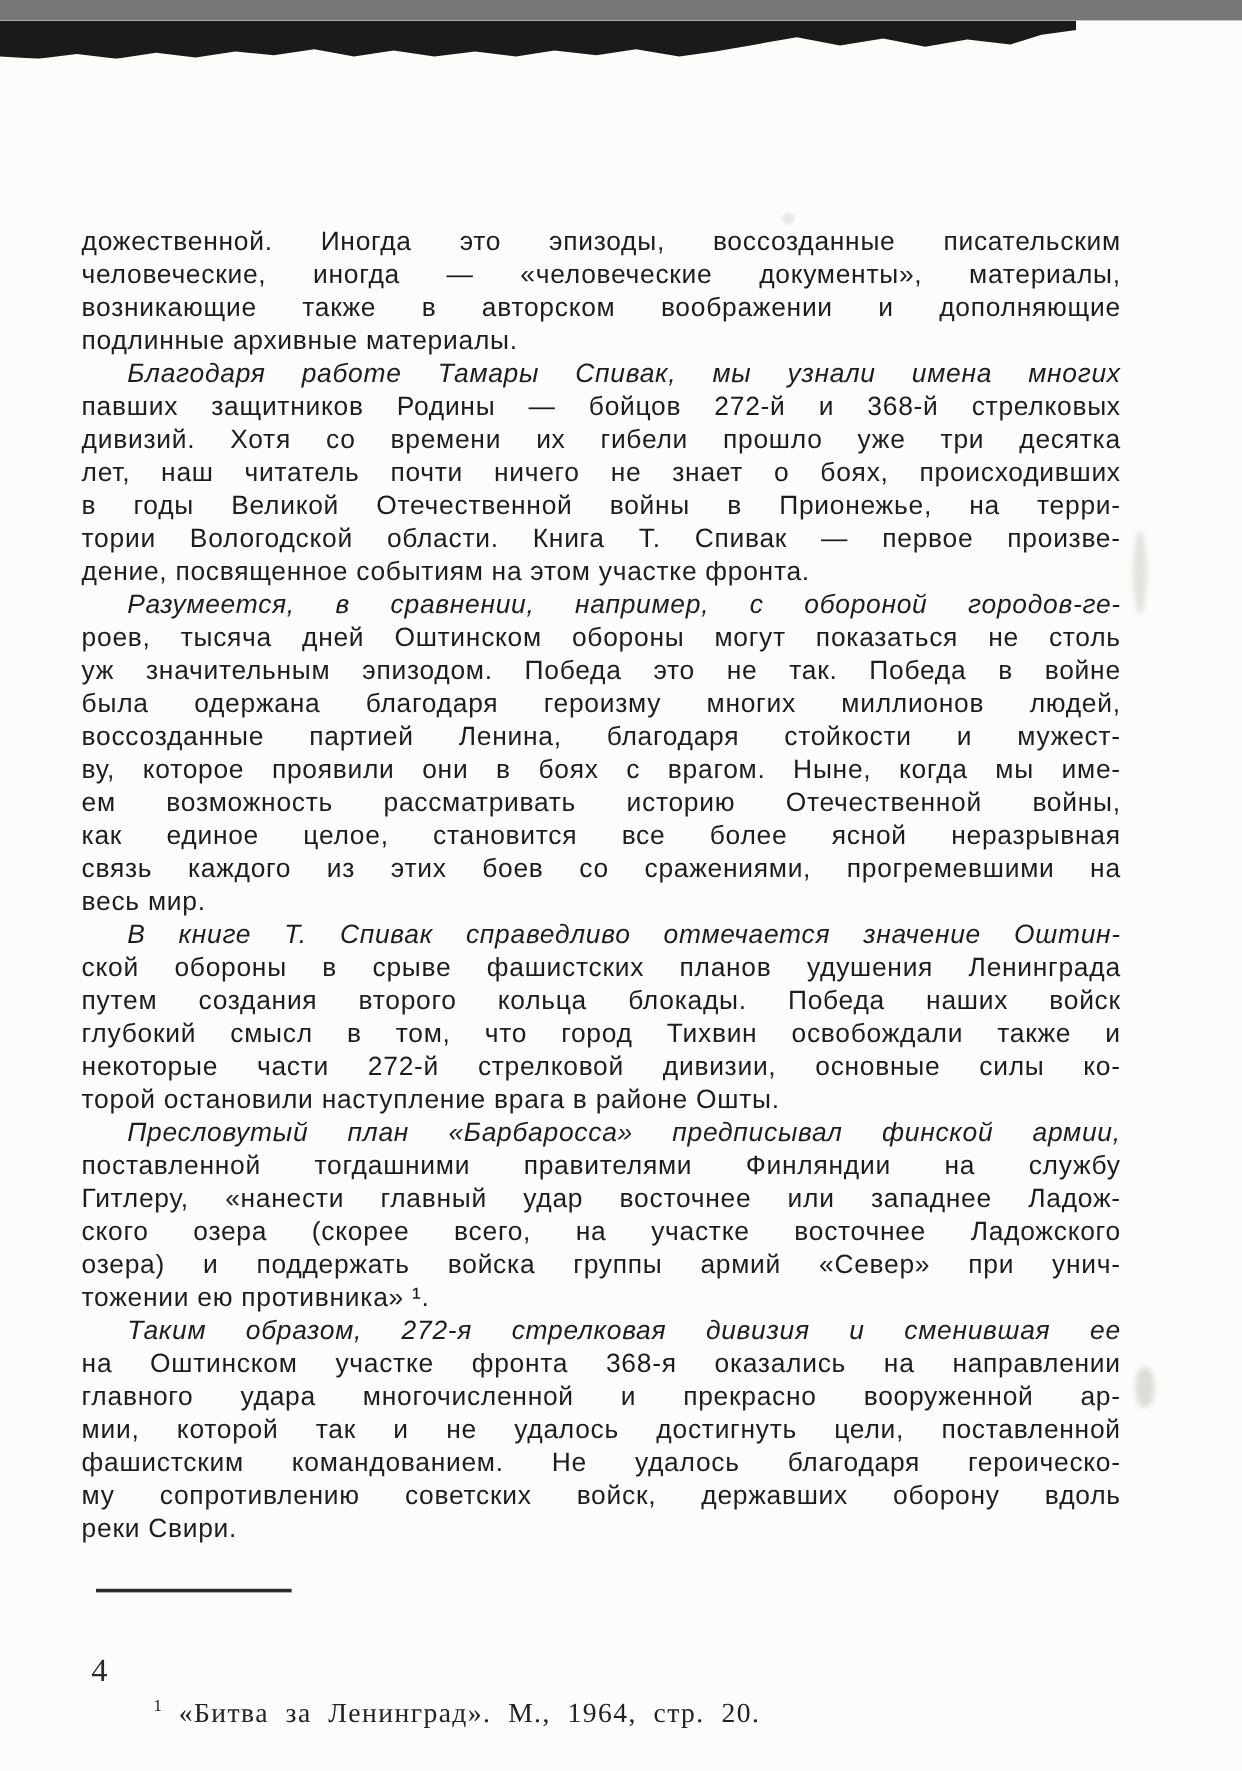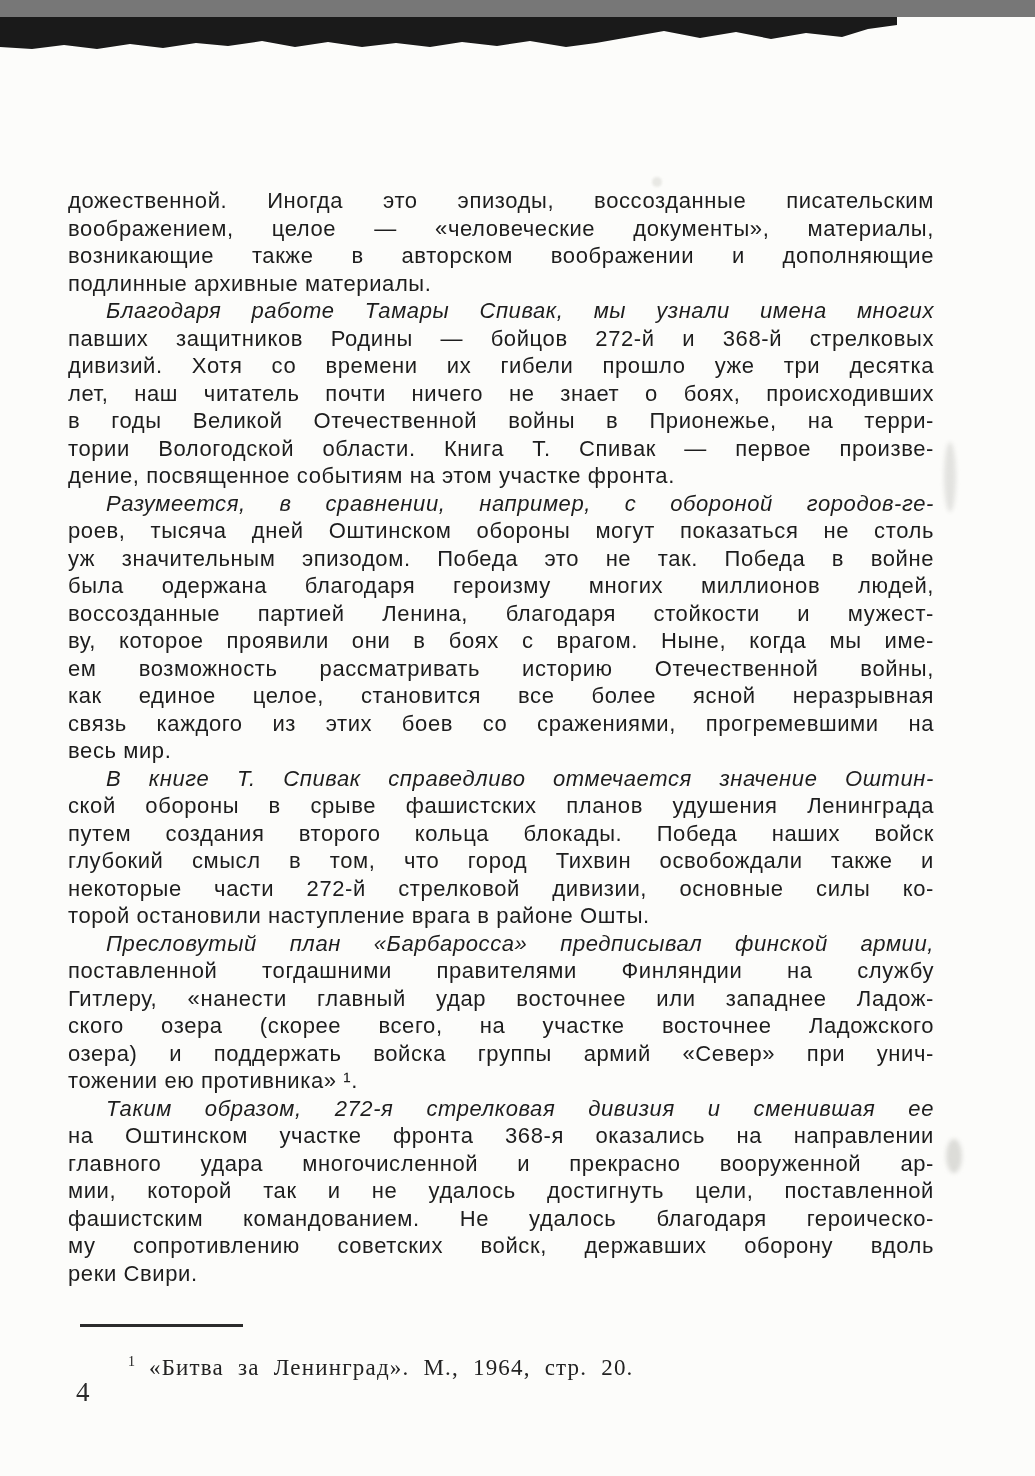--- a/index.html
+++ b/index.html
@@ -55,21 +55,21 @@
   .line.indent { text-indent: 38px; font-style: italic; }
 
   .footnote-rule {
     position: absolute;
     left: 80px; top: 1307px;
     width: 163px; height: 3px;
     background: #2b2b2b;
   }
   .footnote {
     position: absolute;
-    left: 68px; top: 1336px;
+    left: 68px; top: 1396px;
     width: 866px;
     font-family: "Liberation Serif", serif;
     font-size: 23px;
     line-height: 30px;
     letter-spacing: 1.2px;
     word-spacing: 7px;
     color: #222;
     text-indent: 60px;
   }
   .footnote sup {
@@ -91,21 +91,21 @@
 
 <div class="page" style="--paper: #fcfcfa; --ink: #1d1d1d; --scanbar: #1a1a1a;">
   <div class="scan-bar"></div>
   <div class="smudge smudge-a"></div>
   <div class="smudge smudge-b"></div>
   <div class="smudge smudge-c"></div>
 
   <div class="text-block">
       <div class="para">
         <div class="line">дожественной. Иногда это эпизоды, воссозданные писательским</div>
-        <div class="line">воображением, целое — «человеческие документы», материалы,</div>
+        <div class="line">человеческие, иногда — «человеческие документы», материалы,</div>
         <div class="line">возникающие также в авторском воображении и дополняющие</div>
         <div class="line last">подлинные архивные материалы.</div>
       </div>
       <div class="para">
         <div class="line indent">Благодаря работе Тамары Спивак, мы узнали имена многих</div>
         <div class="line">павших защитников Родины — бойцов 272-й и 368-й стрелковых</div>
         <div class="line">дивизий. Хотя со времени их гибели прошло уже три десятка</div>
         <div class="line">лет, наш читатель почти ничего не знает о боях, происходивших</div>
         <div class="line">в годы Великой Отечественной войны в Прионежье, на терри-</div>
         <div class="line">тории Вологодской области. Книга Т. Спивак — первое произве-</div>

